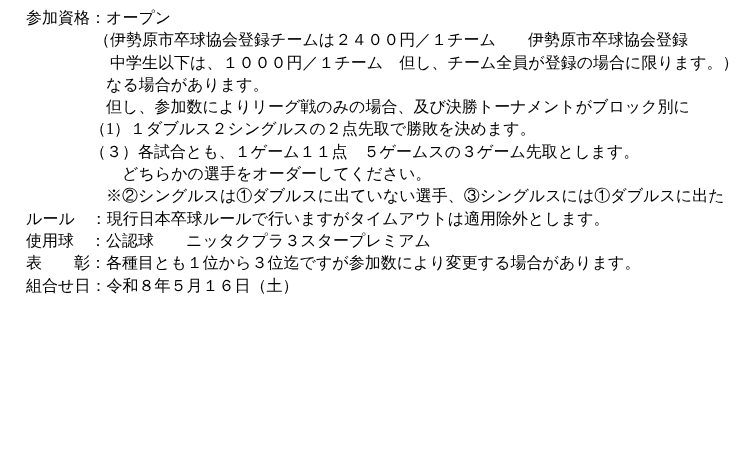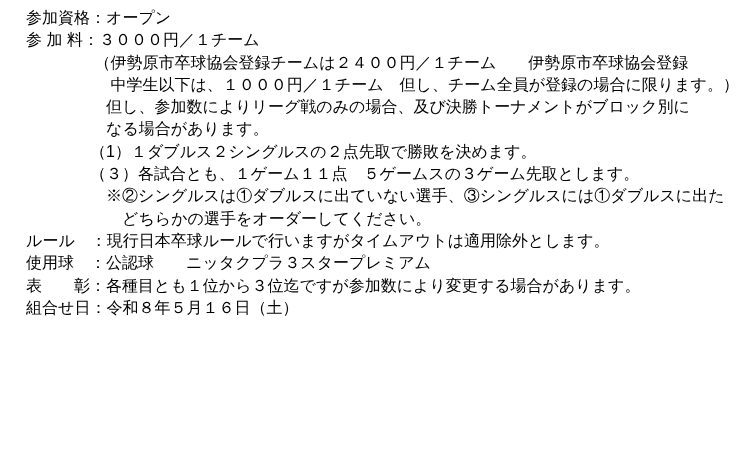--- a/index.html
+++ b/index.html
@@ -10,42 +10,41 @@
     width: 745px;
     height: 454px;
     overflow: hidden;
     background: #ffffff;
   }
   .doc {
     box-sizing: border-box;
     width: 745px;
     height: 454px;
     padding: 7px 0 0 26px;
-    font-family: Liberation Sans, sans-serif;
+    font-family: Liberation Serif, serif;
     font-size: 16px;
     line-height: 22.3px;
     color: #000000;
     letter-spacing: 0;
   }
   .line {
     white-space: pre;
     height: 22.3px;
   }
 </style>
 </head>
 <body style="background: rgb(255, 255, 255);">
 
 <div class="doc" style="color: rgb(0, 0, 0);">
   <div class="line">参加資格：オープン</div>
-  <div class="line">参 加 料：３０００円／１チーム</div>
   <div class="line">　　　　 （伊勢原市卒球協会登録チームは２４００円／１チーム　　伊勢原市卒球協会登録</div>
   <div class="line">　　　　　 中学生以下は、１０００円／１チーム　但し、チーム全員が登録の場合に限ります。）</div>
+  <div class="line">　　　　　なる場合があります。</div>
   <div class="line">　　　　　但し、参加数によりリーグ戦のみの場合、及び決勝トーナメントがブロック別に</div>
-  <div class="line">　　　　　なる場合があります。</div>
   <div class="line">　　　　（1）１ダブルス２シングルスの２点先取で勝敗を決めます。</div>
   <div class="line">　　　　（３）各試合とも、１ゲーム１１点　５ゲームスの３ゲーム先取とします。</div>
+  <div class="line">　　　　　　どちらかの選手をオーダーしてください。</div>
   <div class="line">　　　　　※②シングルスは①ダブルスに出ていない選手、③シングルスには①ダブルスに出た</div>
-  <div class="line">　　　　　　どちらかの選手をオーダーしてください。</div>
   <div class="line">ルール　：現行日本卒球ルールで行いますがタイムアウトは適用除外とします。</div>
   <div class="line">使用球　：公認球　　ニッタクプラ３スタープレミアム</div>
   <div class="line">表　　彰：各種目とも１位から３位迄ですが参加数により変更する場合があります。</div>
   <div class="line">組合せ日：令和８年５月１６日（土）</div>
 </div>
 
 </body></html>

